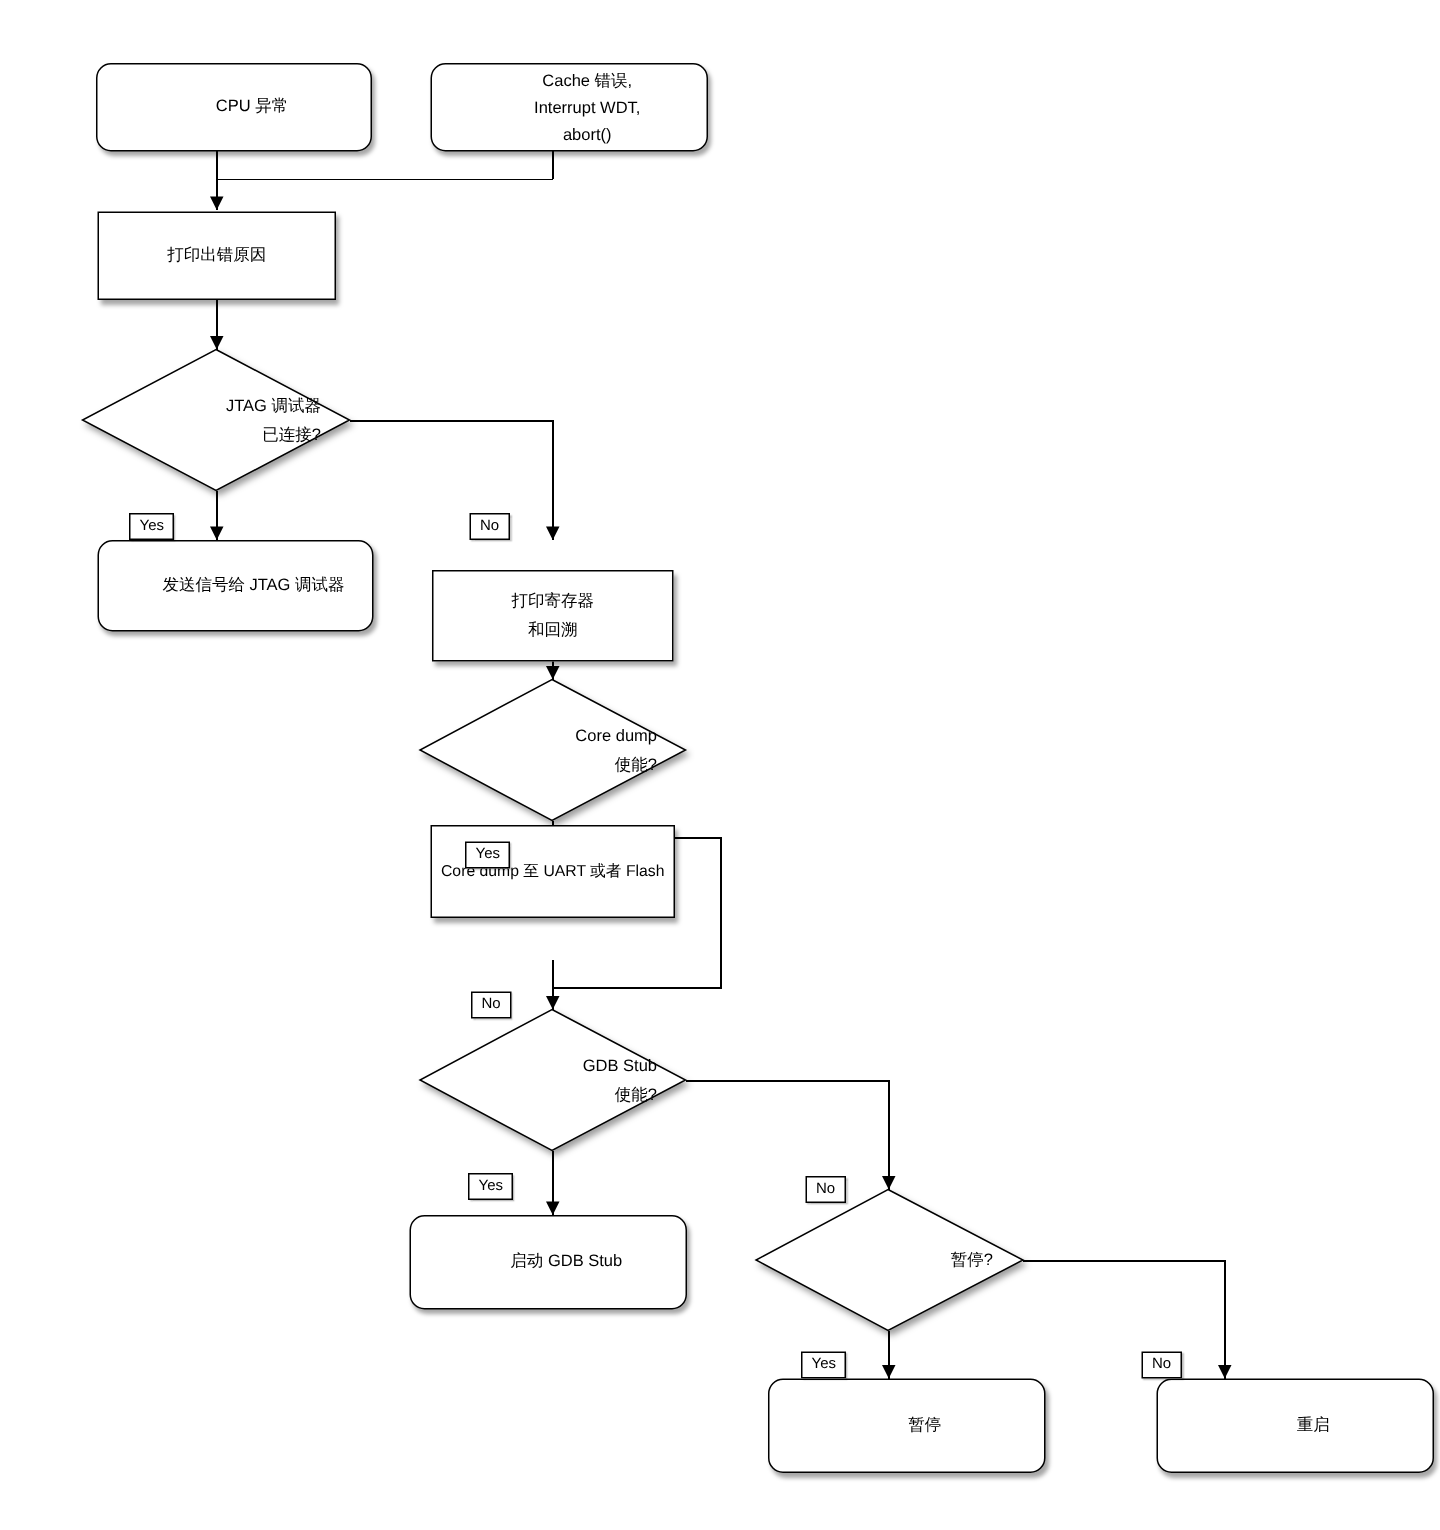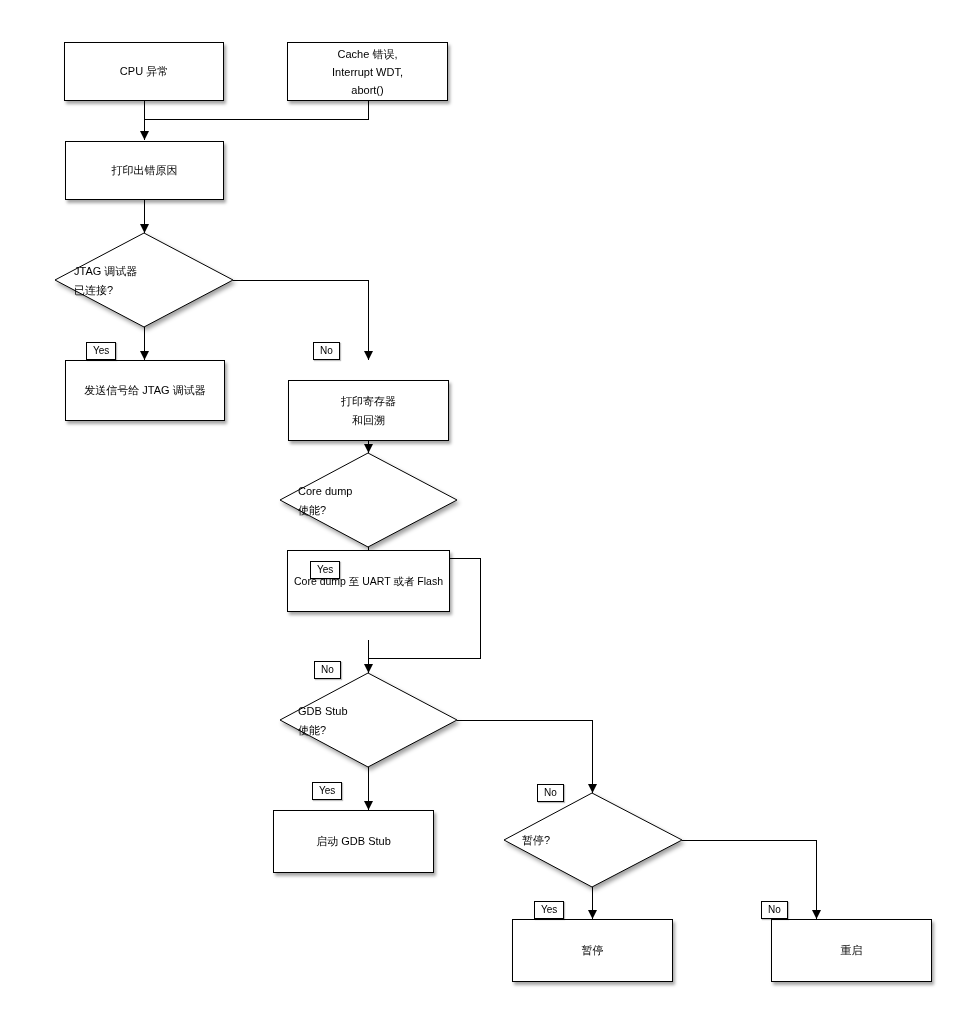--- a/index.html
+++ b/index.html
@@ -11,23 +11,23 @@
   .edge{stroke:#000;stroke-width:1;fill:none;shape-rendering:crispEdges;}
   .diamond{fill:#fff;stroke:#000;stroke-width:1;filter:drop-shadow(2px 3px 2px rgba(0,0,0,0.38));}
   .arrow{fill:#000;stroke:none;}
   .node{
     position:absolute;background:#fff;border:1px solid #000;
     box-shadow:2px 3px 3px rgba(0,0,0,0.35);
     display:flex;flex-direction:column;align-items:center;justify-content:center;
     font-size:11px;line-height:19px;text-align:center;z-index:2;
   }
   .node span{white-space:nowrap;}
-  .rounded{border-radius:0;}
+  .rounded{border-radius:10px;padding-left:24px;}
   .dtext{
-    position:absolute;text-align:left;font-size:11px;line-height:19px;z-index:2;
+    position:absolute;text-align:right;font-size:11px;line-height:19px;z-index:2;
   }
   .dtext span{display:block;white-space:nowrap;}
   .elabel{
     position:absolute;background:#fff;border:1px solid #000;
     font-size:10px;line-height:16px;height:16px;padding:0 6px;
     box-shadow:1px 1px 1px rgba(0,0,0,0.25);z-index:3;white-space:nowrap;
   }
 </style>
 </head>
 <body>

